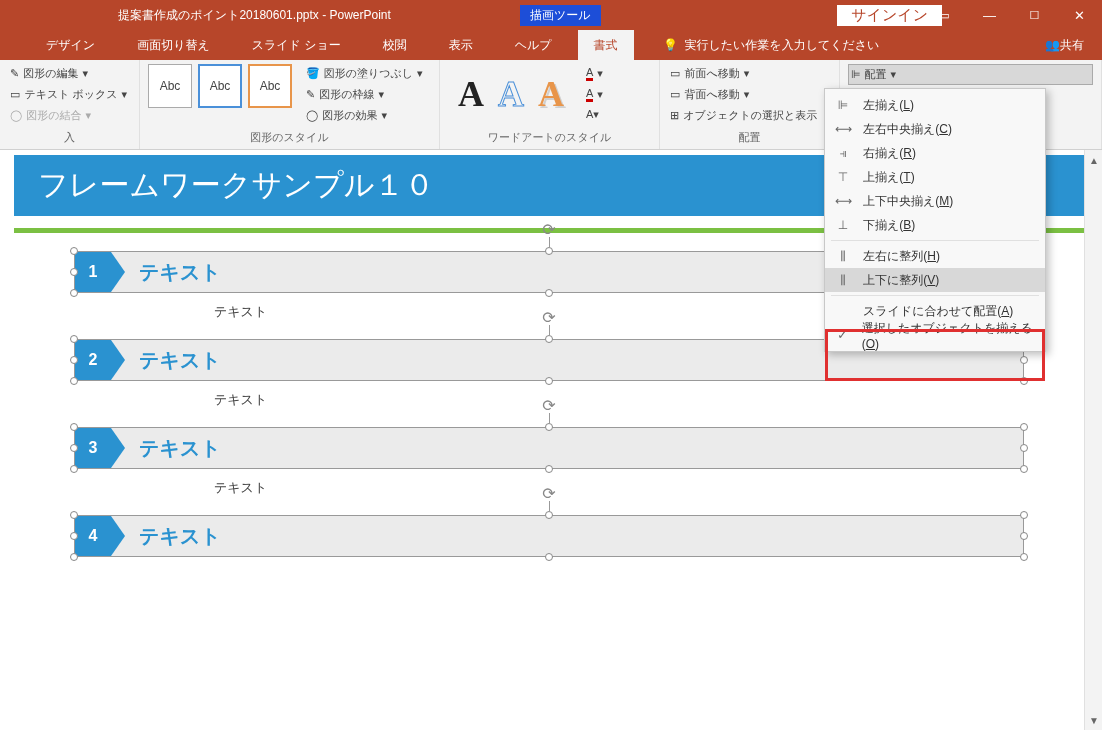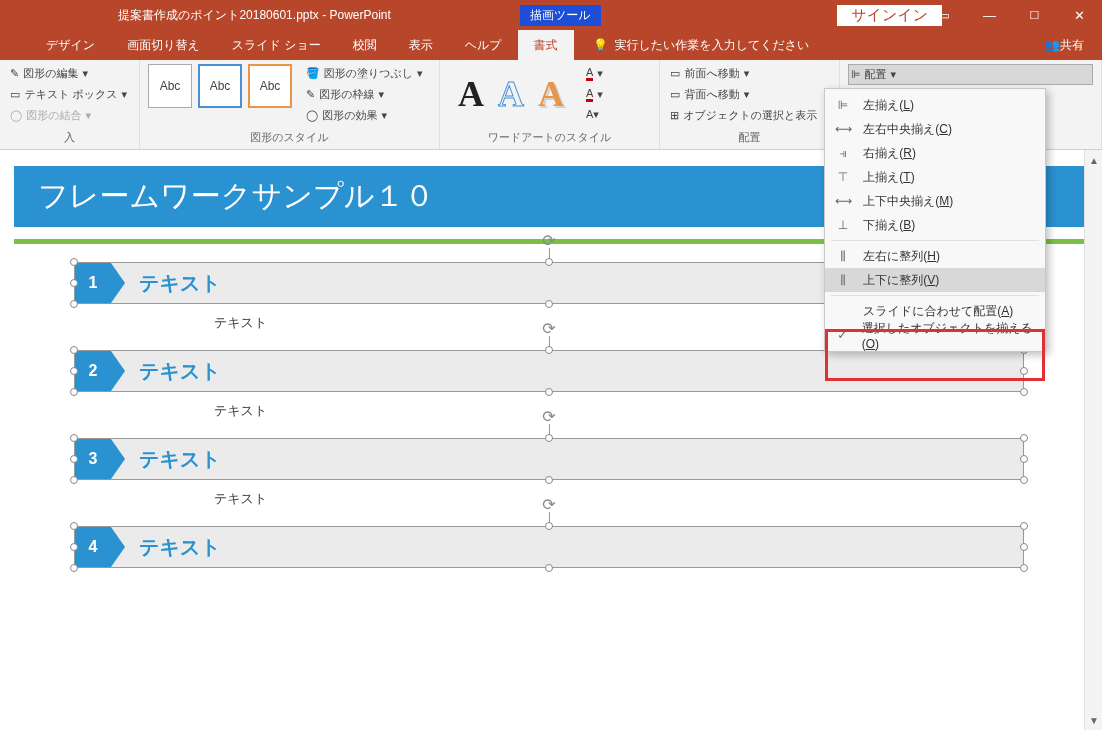--- a/index.html
+++ b/index.html
@@ -4,21 +4,21 @@
 <style>
 *{box-sizing:border-box;margin:0;padding:0;font-family:"Yu Gothic UI","Meiryo",sans-serif;}
 body{background:#fff;overflow:hidden;width:1102px;height:730px;position:relative;}
 .titlebar{height:30px;background:#b7462a;display:flex;align-items:center;color:#fff;font-size:12px;position:relative;}
 .title-text{position:absolute;left:110px;margin-left:8px;}
 .drawtools{position:absolute;left:520px;background:#1d4ed8;padding:2px 10px;}
 .signin{position:absolute;right:160px;background:#fff;color:#b7462a;padding:1px 14px;font-size:15px;}
 .winbtns{position:absolute;right:0;display:flex;}
 .winbtn{width:45px;height:30px;display:flex;align-items:center;justify-content:center;font-size:13px;}
 .winbtn.sq{font-size:11px;}
-.ribbon-tabs{height:30px;background:#b7462a;display:flex;align-items:center;color:#fff;font-size:12px;padding-left:30px;}
+.ribbon-tabs{height:30px;background:#b7462a;display:flex;align-items:center;color:#fff;font-size:12px;padding-left:30px;gap:10px;}
 .ribbon-tabs .tab{padding:0 16px;height:30px;display:flex;align-items:center;cursor:pointer;}
 .ribbon-tabs .tab.active{background:#f3f3f3;color:#b7462a;}
 .tellme{display:flex;align-items:center;margin-left:20px;}
 .tellme .bulb{margin-right:6px;}
 .share{position:absolute;right:18px;display:flex;align-items:center;}
 .ribbon-body{height:90px;background:#f3f3f3;border-bottom:1px solid #d0d0d0;display:flex;font-size:11px;color:#444;}
 .rgroup{border-right:1px solid #e0e0e0;padding:4px 8px 2px;display:flex;flex-direction:column;justify-content:space-between;}
 .rgroup-label{text-align:center;font-size:11px;color:#666;padding:2px 0;}
 .rg-top{display:flex;gap:6px;}
 .rg-col{display:flex;flex-direction:column;gap:2px;}
@@ -26,21 +26,21 @@
 .abc-box{width:44px;height:44px;border:1px solid #aaa;display:flex;align-items:center;justify-content:center;font-size:12px;background:#fff;}
 .abc-box.blue{border:2px solid #4a90d9;}
 .abc-box.orange{border:2px solid #e8954a;}
 .wa{font-size:36px;font-weight:bold;font-family:serif;}
 .wa.fill{color:#222;}
 .wa.outline{color:#4a90d9;-webkit-text-stroke:1px #4a90d9;color:transparent;}
 .wa.shadow{color:#e8954a;text-shadow:2px 2px 0 #d0d0d0;}
 .canvas-area{position:absolute;top:150px;left:14px;right:18px;bottom:0;background:#fff;}
 .scrollbar-v{position:absolute;right:0;top:150px;width:18px;bottom:0;background:#f3f3f3;border-left:1px solid #e0e0e0;}
 .scrollbar-v .arrow{width:16px;height:16px;display:flex;align-items:center;justify-content:center;position:absolute;font-size:10px;color:#666;}
-.slide-title{background:#2a92d0;color:#fff;font-size:30px;padding:10px 24px;margin:16px 0 12px 0;}
+.slide-title{background:#2a92d0;color:#fff;font-size:30px;padding:10px 24px;margin:5px 0 12px 0;}
 .slide-title-underline{height:5px;background:#7bc043;margin-bottom:10px;}
 .text-block{position:relative;margin:18px 60px 8px;}
 .sel-box{border:1px solid #999;position:relative;padding:0;}
 .handle{width:8px;height:8px;background:#fff;border:1px solid #888;border-radius:50%;position:absolute;}
 .handle.tl{top:-5px;left:-5px;} .handle.tc{top:-5px;left:50%;margin-left:-4px;} .handle.tr{top:-5px;right:-5px;}
 .handle.ml{top:50%;left:-5px;margin-top:-4px;} .handle.mr{top:50%;right:-5px;margin-top:-4px;}
 .handle.bl{bottom:-5px;left:-5px;} .handle.bc{bottom:-5px;left:50%;margin-left:-4px;} .handle.br{bottom:-5px;right:-5px;}
 .rotate{position:absolute;top:-32px;left:50%;margin-left:-10px;width:20px;height:20px;border-radius:50%;color:#888;display:flex;align-items:center;justify-content:center;font-size:16px;}
 .rotate-line{position:absolute;top:-14px;left:50%;width:1px;height:10px;background:#999;}
 .item-bar{background:#ebebeb;height:40px;display:flex;align-items:center;}

